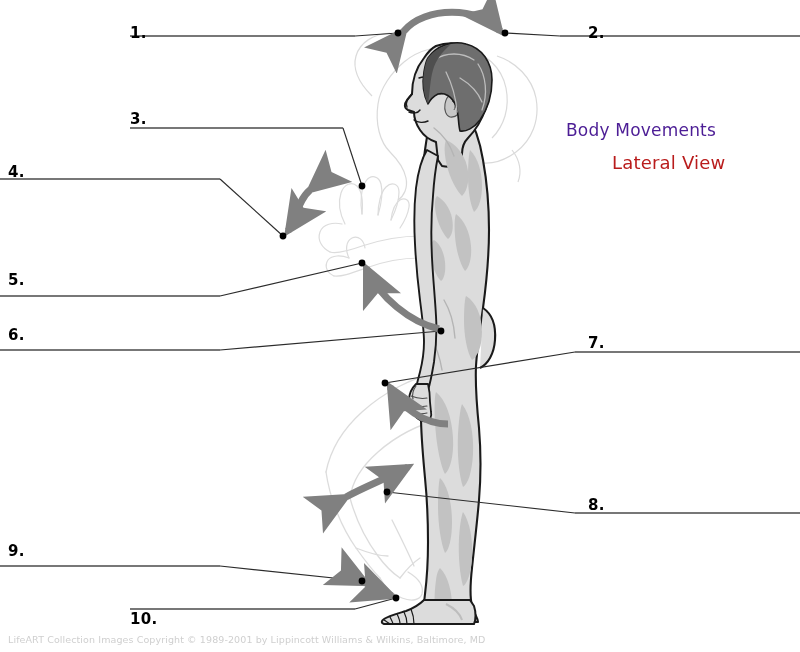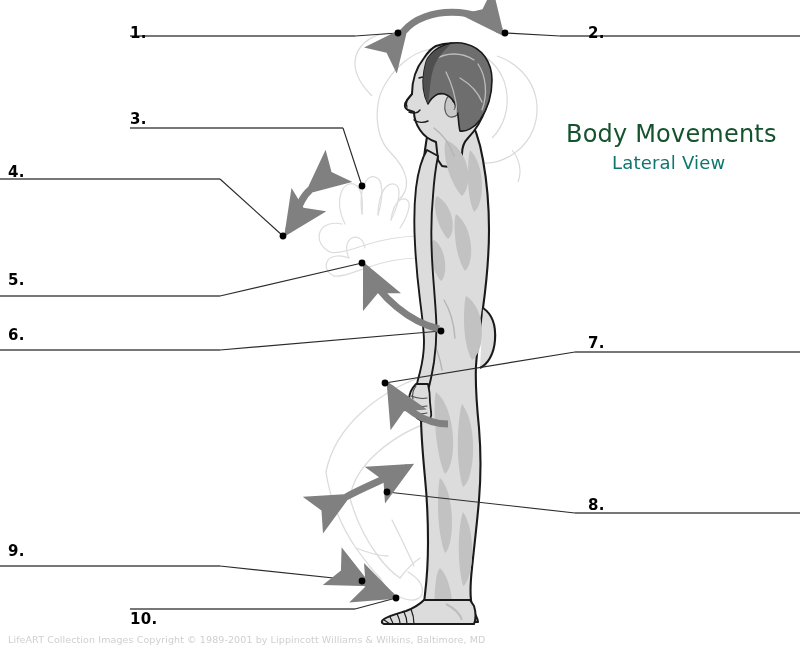--- a/index.html
+++ b/index.html
@@ -10,25 +10,25 @@
   }
   #stage{position:absolute;left:0;top:0;width:800px;height:652px;}
   #art{position:absolute;left:0;top:0;width:800px;height:652px;}
 
   .lbl{
     position:absolute;font-weight:bold;font-size:15px;
     letter-spacing:0.3px;line-height:1;color:#000;white-space:nowrap;
   }
 
   .title{
-    position:absolute;font-size:24px;font-weight:400;color:#14532d;
+    position:absolute;font-size:17px;font-weight:400;color:#4c1d95;
     white-space:nowrap;letter-spacing:0.2px;
   }
   .subtitle{
-    position:absolute;font-size:18px;font-weight:400;color:#0f766e;
+    position:absolute;font-size:18px;font-weight:400;color:#b91c1c;
     white-space:nowrap;letter-spacing:0.2px;
   }
   .footer{
     position:absolute;left:8px;top:634px;width:800px;text-align:left;
     font-size:9.5px;color:#cfcfcf;white-space:nowrap;letter-spacing:0.1px;
   }
 </style>
 </head>
 <body>
 

